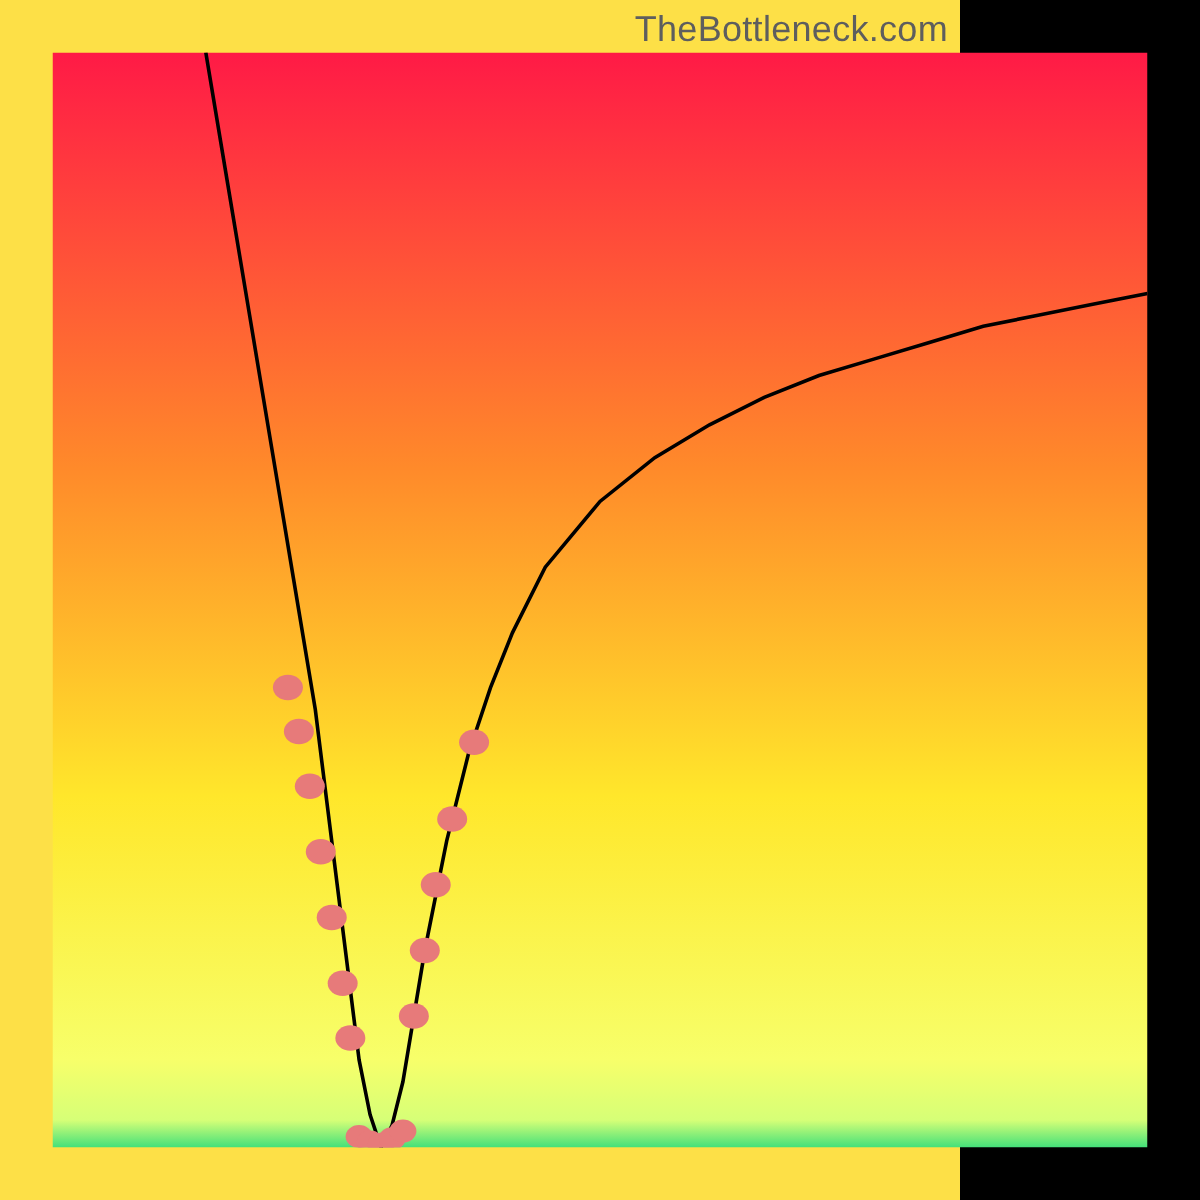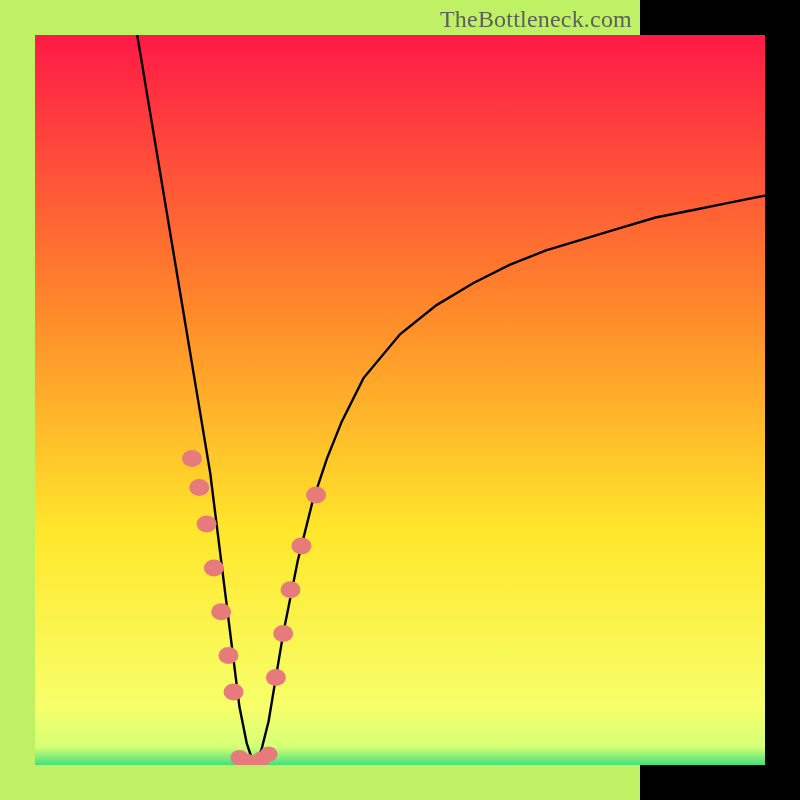--- a/index.html
+++ b/index.html
@@ -10,22 +10,21 @@
     overflow: hidden;
     background: #000;
     font-family: Arial, Helvetica, sans-serif;
   }
   .frame {
     position: absolute;
     left: 0;
     top: 0;
     width: 640px;
     height: 800px;
-    background: #bef264;
-    font-family: Liberation Serif, serif;
+    background: #fde047;
   }
   .plot {
     position: absolute;
     left: 35px;
     top: 35px;
     width: 730px;
     height: 730px;
   }
   .watermark {
     position: absolute;

